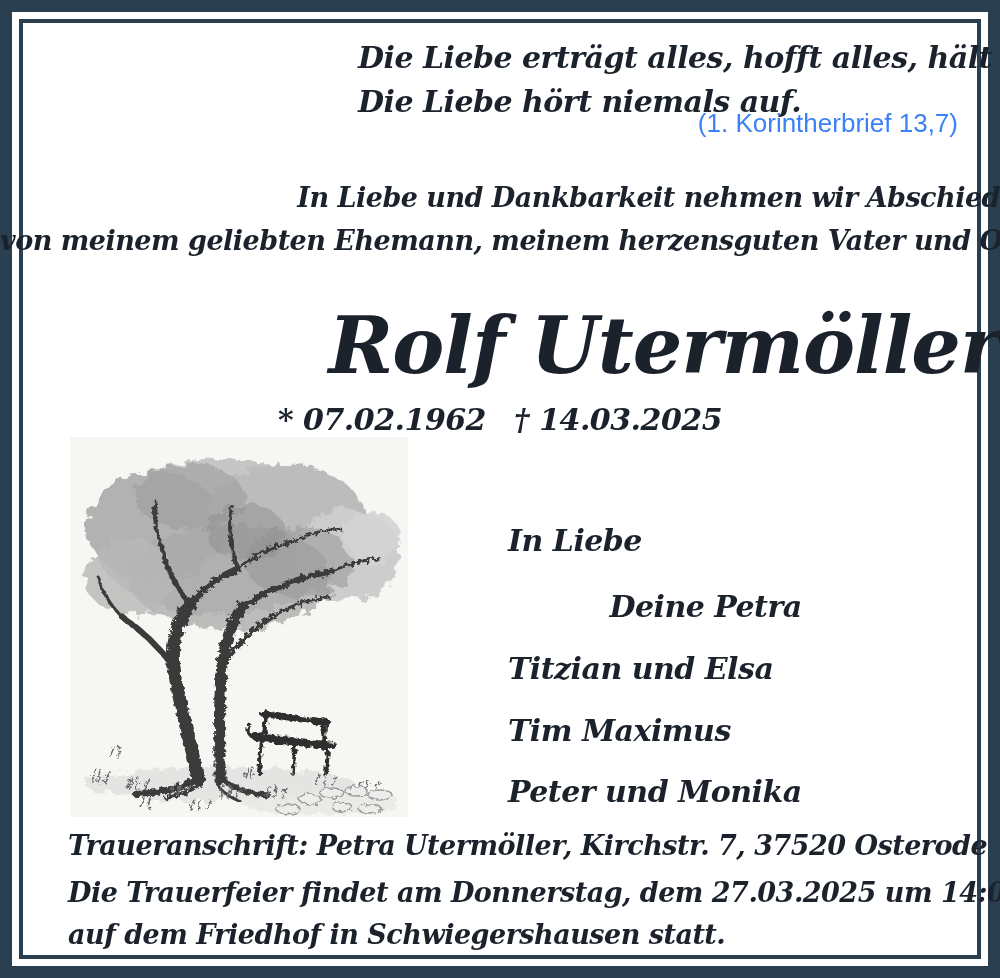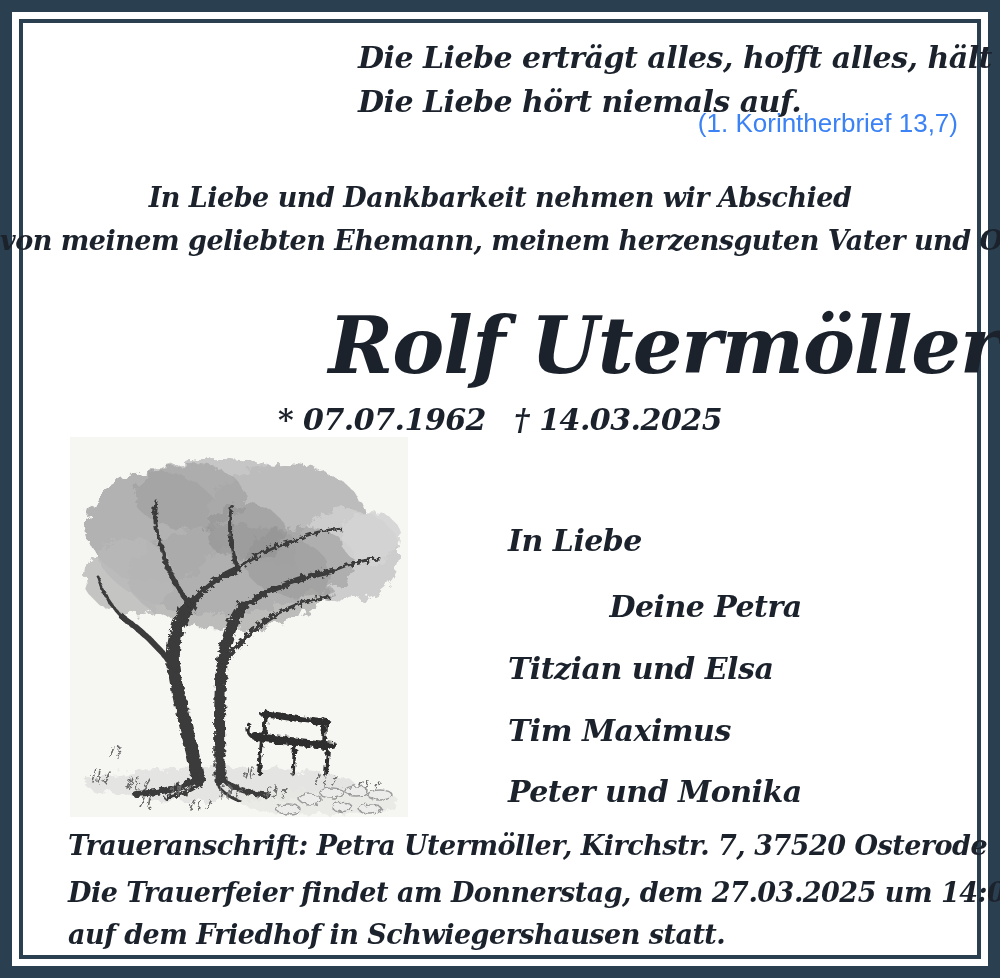--- a/index.html
+++ b/index.html
@@ -38,21 +38,21 @@
   .attribution{
     position:absolute;right:42px;top:108px;
     font-family:"Liberation Sans", sans-serif;
     font-style:normal;font-weight:400;
     font-size:26px;
     color:#3b82f6;
     text-align:right;
   }
   .intro-block{
     position:absolute;left:0;top:176px;width:1000px;
-    text-align:center;
+    text-align:right;
     font-size:27px;line-height:43px;
     white-space:nowrap;
   }
   .deceased-name{
     position:absolute;left:0;top:296px;width:1000px;
     text-align:right;
     font-size:78px;line-height:100px;
     letter-spacing:-1px;
     white-space:nowrap;
   }
@@ -100,21 +100,21 @@
   <div class="attribution">(1. Korintherbrief 13,7)</div>
 
   <div class="intro-block script">
     <div>In Liebe und Dankbarkeit nehmen wir Abschied</div>
     <div>von meinem geliebten Ehemann, meinem herzensguten Vater und Opa,</div>
   </div>
 
   <div class="deceased-name script">Rolf Utermöller</div>
 
   <div class="dates-line script">
-    <span>* 07.07.1962</span><span class="gap"></span><span>† 14.03.2025</span>
+    <span>* 07.02.1962</span><span class="gap"></span><span>† 14.03.2025</span>
   </div>
 
   <div class="illustration">
     <svg width="338" height="380" viewBox="0 0 338 380" xmlns="http://www.w3.org/2000/svg">
       <defs>
         <filter id="rough" x="-25%" y="-25%" width="150%" height="150%">
           <feTurbulence type="fractalNoise" baseFrequency="0.09" numOctaves="4" seed="7" result="n"></feTurbulence>
           <feDisplacementMap in="SourceGraphic" in2="n" scale="16"></feDisplacementMap>
         </filter>
         <filter id="rough2" x="-25%" y="-25%" width="150%" height="150%">

